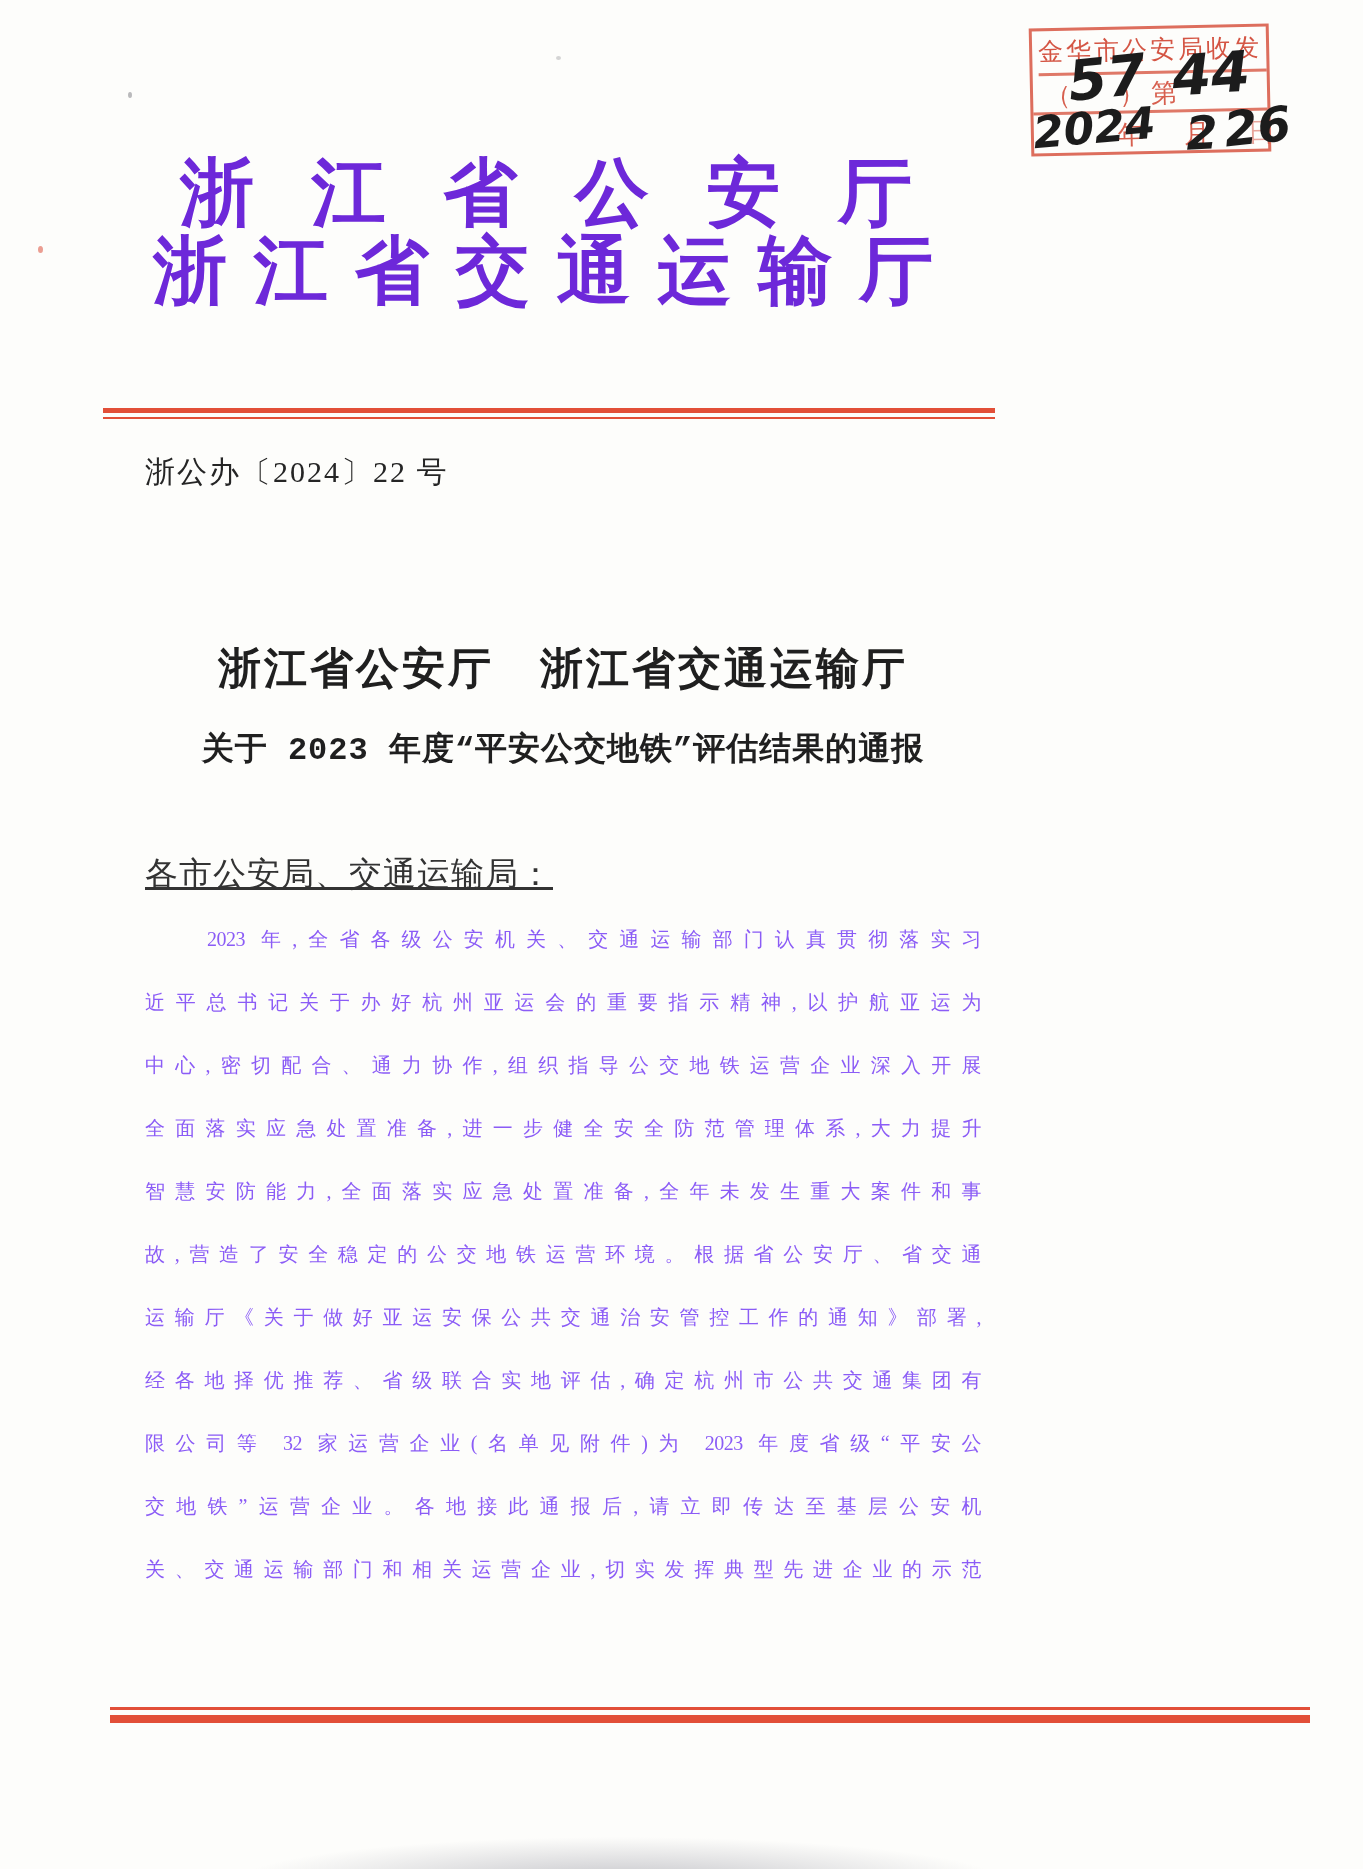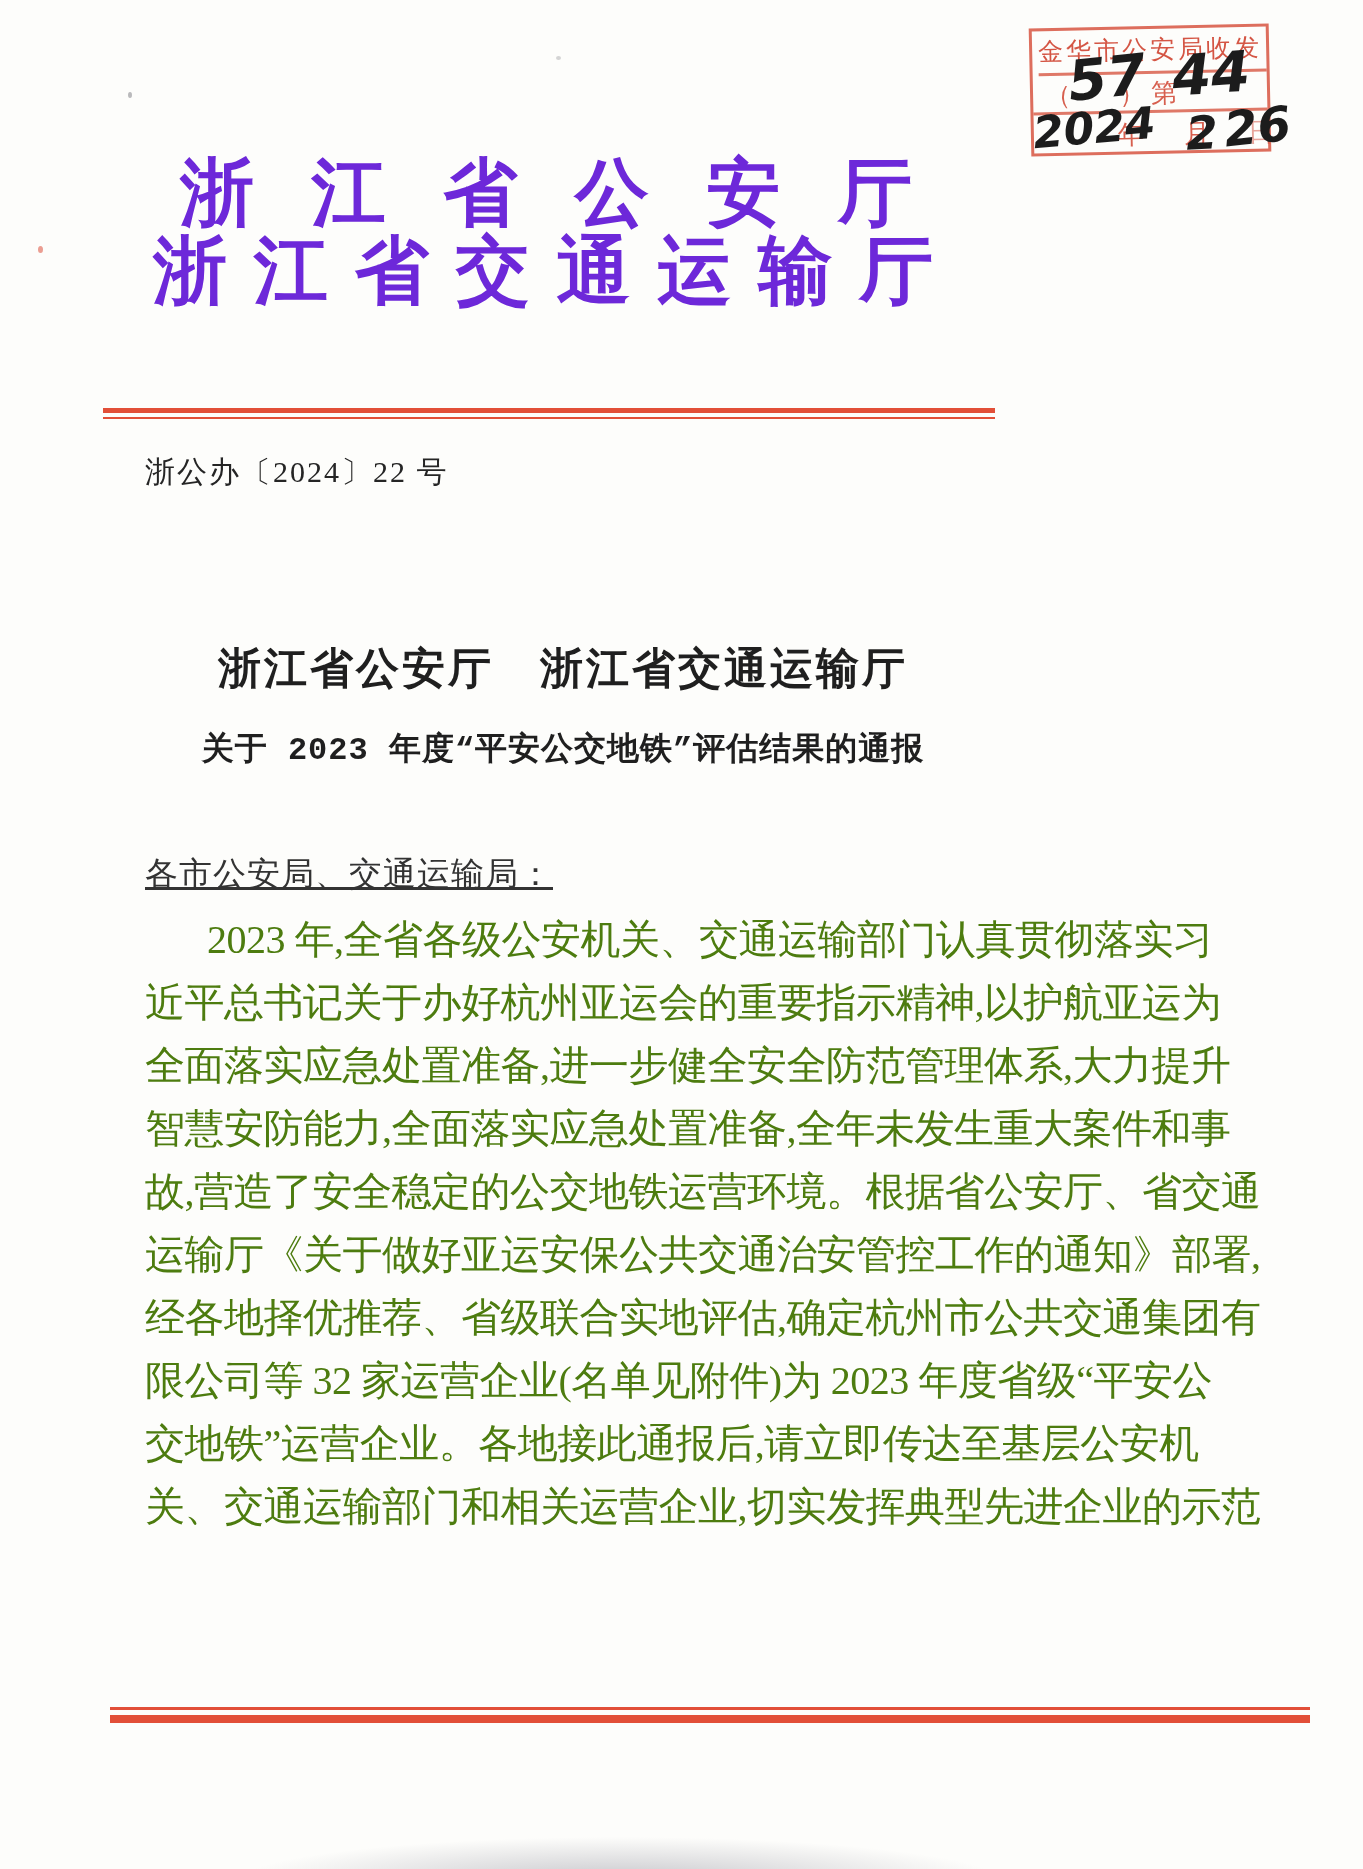--- a/index.html
+++ b/index.html
@@ -84,21 +84,21 @@
   .title-2{top:735px;font-size:32px;letter-spacing:1px;}
 
   
   .salutation{
     position:absolute;left:145px;top:852px;
     font-size:33px;color:#333;letter-spacing:1px;text-decoration:underline;
   }
   .body-block{position:absolute;left:145px;top:908px;width:836px;}
   .bline{
     width:836px;height:63px;line-height:63px;
-    font-size:40px;letter-spacing:-0.5px;color:#4d7c0f;
+    font-size:20px;letter-spacing:-0.5px;color:#8b5cf6;
     text-align:justify;text-align-last:justify;
     box-sizing:border-box;white-space:nowrap;
   }
   .bline.indent{padding-left:62px;}
 
   
   .speck{position:absolute;border-radius:50%;}
   .speck-1{left:128px;top:92px;width:4px;height:6px;background:rgba(120,120,125,0.5);}
   .speck-2{left:38px;top:246px;width:5px;height:7px;background:rgba(220,80,60,0.55);}
   .speck-3{left:556px;top:56px;width:5px;height:4px;background:rgba(150,150,155,0.4);}
@@ -140,20 +140,21 @@
   <div class="doc-no">浙公办〔2024〕22 号</div>
 
   <div class="title-line title-1">浙江省公安厅　浙江省交通运输厅</div>
   <div class="title-line title-2">关于 2023 年度“平安公交地铁”评估结果的通报</div>
 
   <div class="salutation">各市公安局、交通运输局：</div>
 
   <div class="body-block">
     <div class="bline indent">2023 年,全省各级公安机关、交通运输部门认真贯彻落实习</div>
     <div class="bline">近平总书记关于办好杭州亚运会的重要指示精神,以护航亚运为</div>
+    <div class="bline">中心,密切配合、通力协作,组织指导公交地铁运营企业深入开展</div>
     <div class="bline">全面落实应急处置准备,进一步健全安全防范管理体系,大力提升</div>
     <div class="bline">智慧安防能力,全面落实应急处置准备,全年未发生重大案件和事</div>
     <div class="bline">故,营造了安全稳定的公交地铁运营环境。根据省公安厅、省交通</div>
     <div class="bline">运输厅《关于做好亚运安保公共交通治安管控工作的通知》部署,</div>
     <div class="bline">经各地择优推荐、省级联合实地评估,确定杭州市公共交通集团有</div>
     <div class="bline">限公司等 32 家运营企业(名单见附件)为 2023 年度省级“平安公</div>
     <div class="bline">交地铁”运营企业。各地接此通报后,请立即传达至基层公安机</div>
     <div class="bline">关、交通运输部门和相关运营企业,切实发挥典型先进企业的示范</div>
   </div>
 

